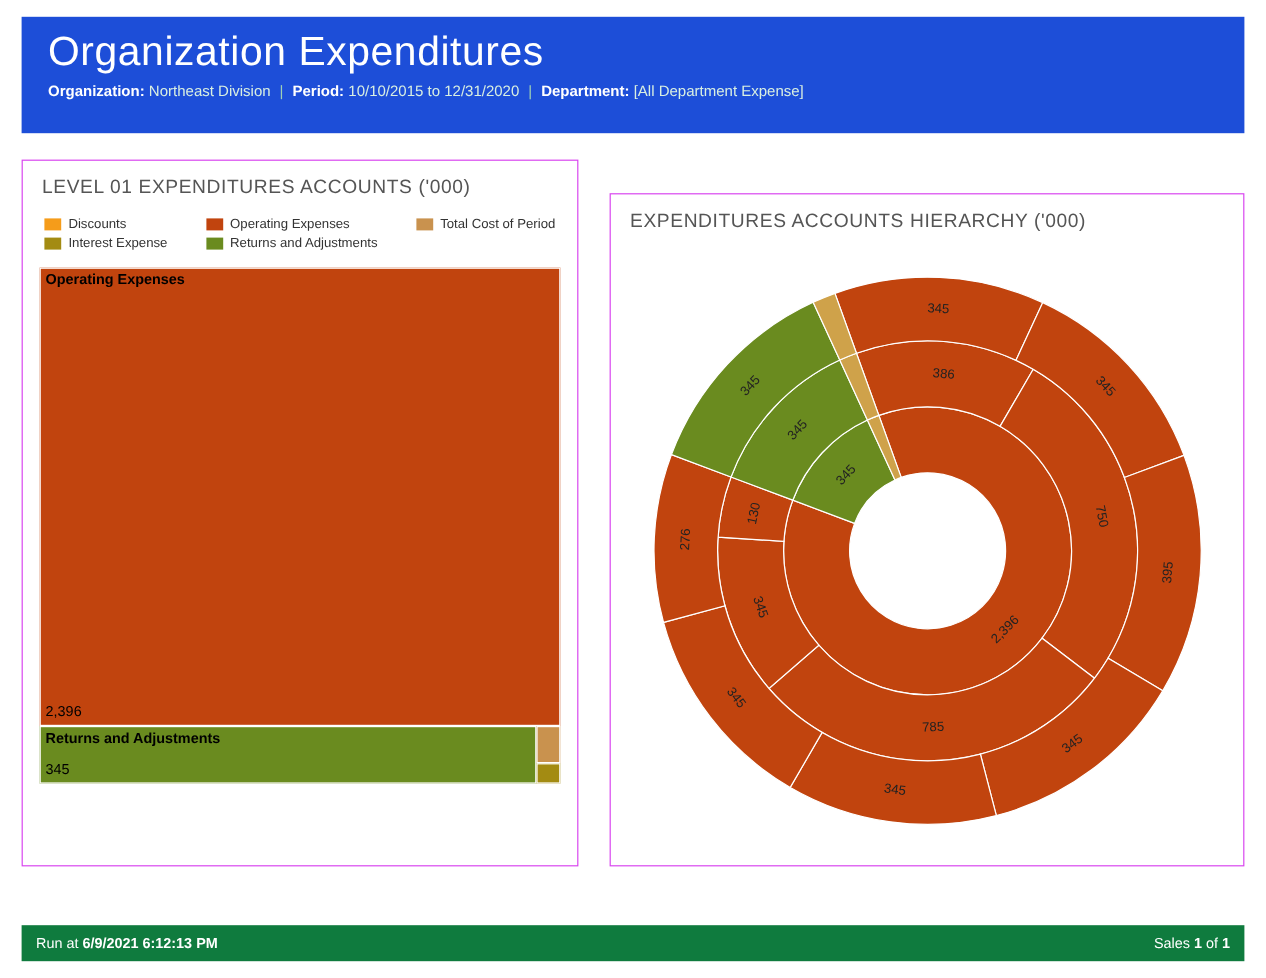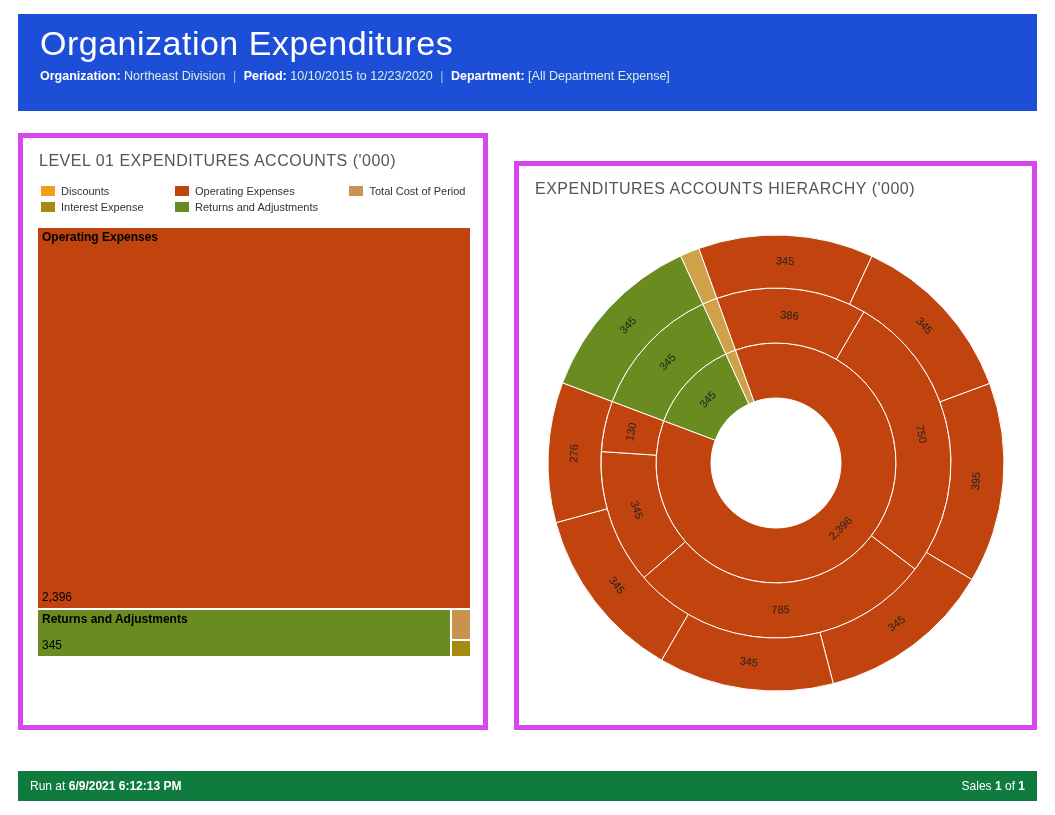--- a/index.html
+++ b/index.html
@@ -6,21 +6,21 @@
   .page{width:1055px;height:815px;position:relative;box-sizing:border-box;padding:14px 18px 0 18px;}
   .header{display:flex;align-items:stretch;margin-bottom:22px;}
   .logo{width:140px;display:flex;align-items:center;justify-content:center;}
   .logo svg{width:120px;height:60px;}
   .banner{flex:1;background:#1d4ed8;color:#fff;padding:10px 22px 28px 22px;}
   .banner h1{margin:0 0 6px 0;font-weight:300;font-size:34px;letter-spacing:.5px;}
   .subline{font-size:12.5px;color:#d9efe1;}
   .subline b{color:#fff;font-weight:600;}
   .subline .sep{color:#9fd0b4;margin:0 4px;}
   .panels{display:flex;gap:26px;}
-  .panel{border:5px solid #d946ef;padding:14px 14px 10px 14px;box-sizing:border-box;}
+  .panel{border:1px solid #d946ef;padding:14px 14px 10px 14px;box-sizing:border-box;}
   .panel.left{width:470px;}
   .panel.right{width:584px;margin-top:28px;}
   .panel-title{font-size:16px;letter-spacing:.5px;color:#555;margin:0 0 12px 2px;font-weight:400;}
   .legend{display:grid;grid-template-columns:repeat(3,auto);column-gap:28px;row-gap:4px;font-size:11px;color:#333;margin:15px 0 14px 4px;}
   .legend .item{display:flex;align-items:center;gap:6px;white-space:nowrap;}
   .sw{width:14px;height:10px;display:inline-block;}
   .treemap{position:relative;width:434px;height:430px;}
   .tm-box{position:absolute;box-sizing:border-box;border:1px solid #fff;overflow:hidden;}
   .tm-label{position:absolute;left:4px;font-size:12px;color:#000;font-weight:700;}
   .tm-sub{position:absolute;left:4px;font-size:12px;color:#000;}
@@ -35,21 +35,21 @@
 <div class="page">
 
   <div class="header">
     <div class="banner">
       <h1>Organization Expenditures</h1>
       <div class="subline">
         <b>Organization:</b>
         <span>Northeast Division</span>
         <span class="sep">|</span>
         <b>Period:</b>
-        <span>10/10/2015 to 12/23/2020</span>
+        <span>10/10/2015 to 12/31/2020</span>
         <span class="sep">|</span>
         <b>Department:</b>
         <span>[All Department Expense]</span>
       </div>
     </div>
   </div>
 
   <div class="panels">
 
     <div class="panel left">

